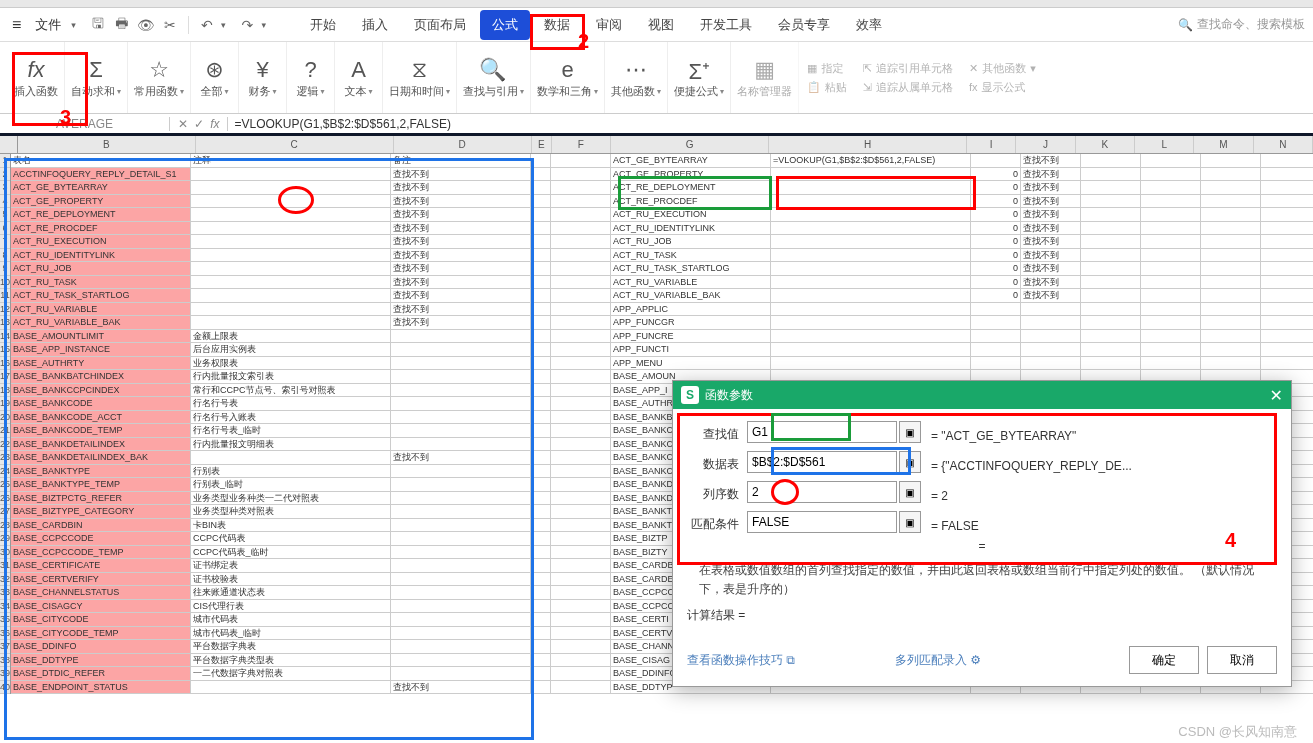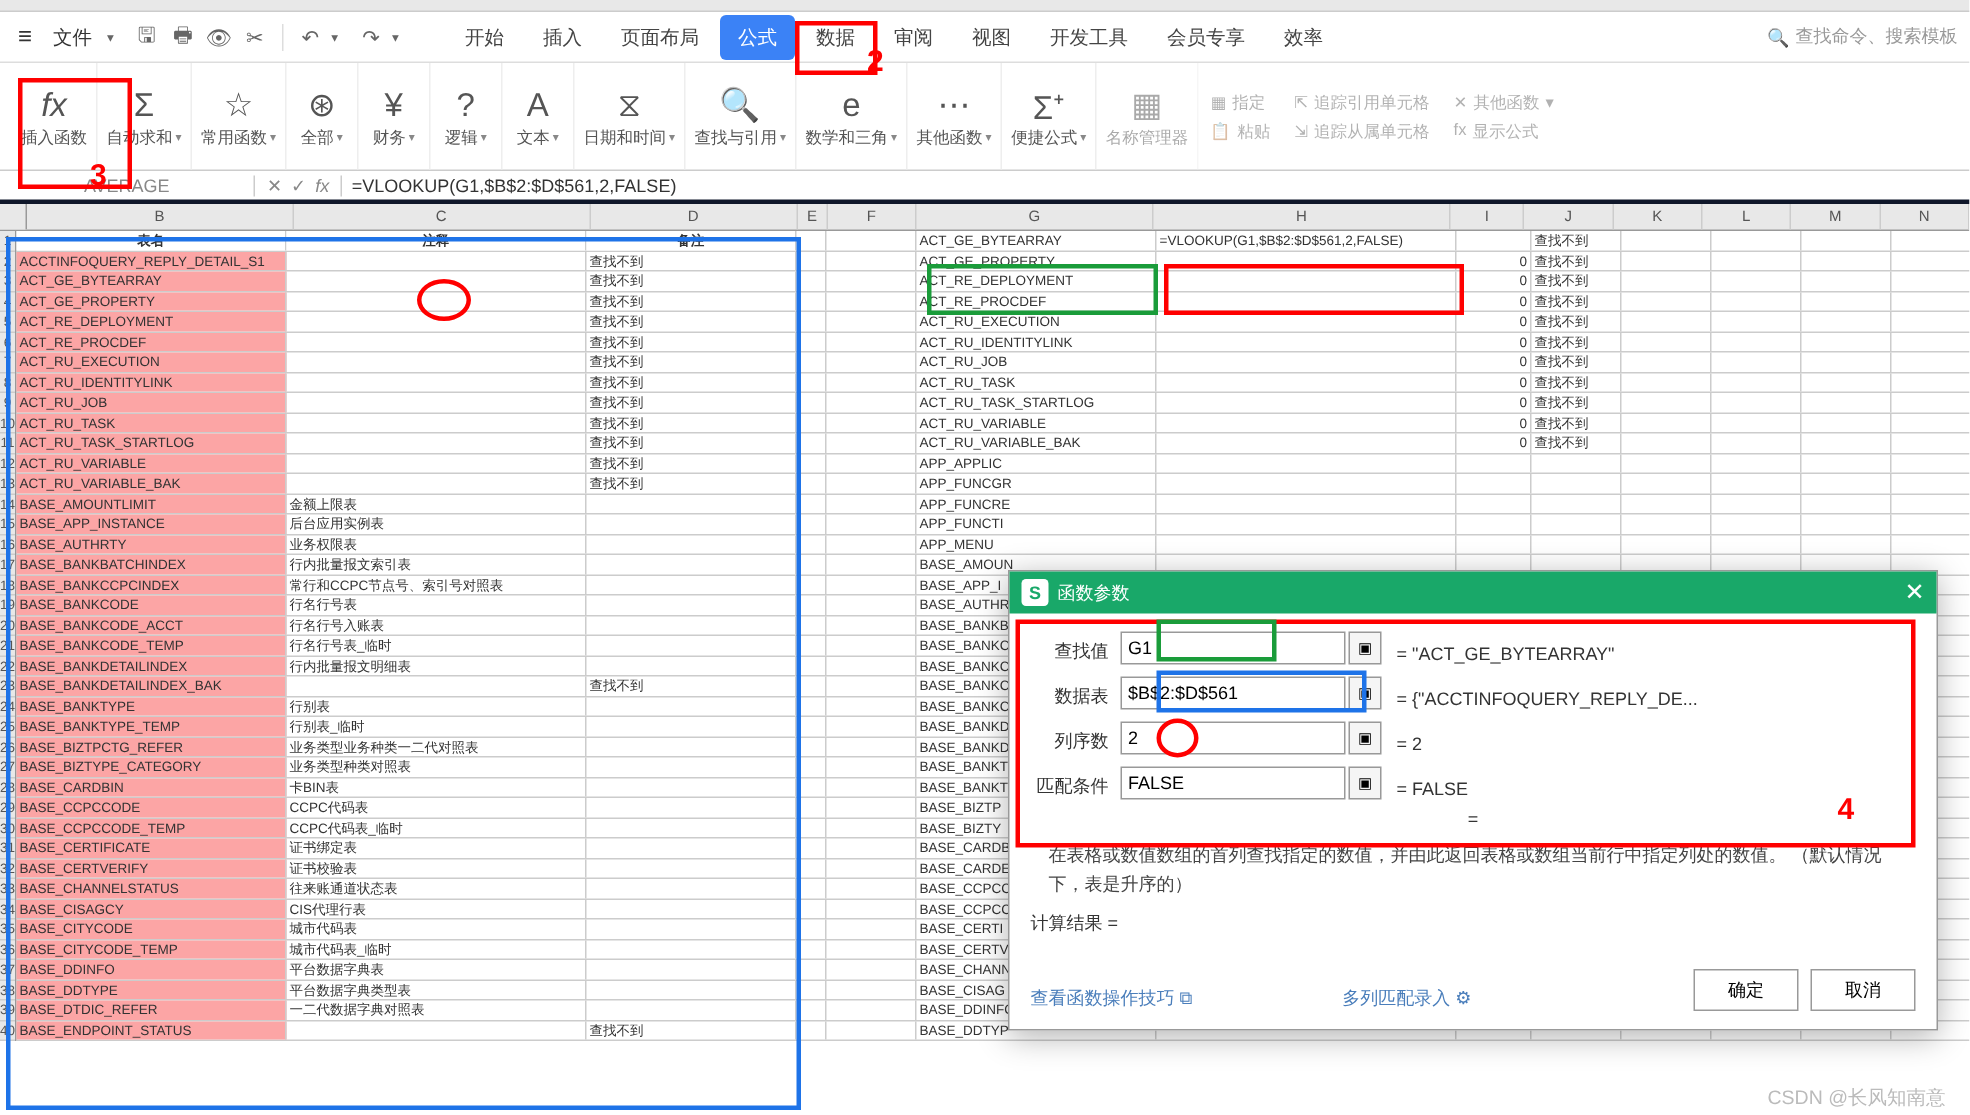--- a/index.html
+++ b/index.html
@@ -6,21 +6,21 @@
 body{background:#fff;font-size:11px;color:#333;overflow:hidden;width:1313px;height:743px;position:relative}
 .tabs-top{height:8px;display:flex;background:#e8e8e8;border-bottom:1px solid #ccc}
 .menubar{height:34px;display:flex;align-items:center;padding:0 8px;gap:4px;border-bottom:1px solid #ddd}
 .hamburger{font-size:16px;padding:2px 4px}
 .file-menu{font-size:13px;padding:4px 6px}
 .dropdown-arrow{font-size:9px;color:#666;margin-right:8px}
 .qat-icon{width:20px;height:20px;display:inline-flex;align-items:center;justify-content:center;color:#666;font-size:14px}
 .qat-sep{width:1px;height:18px;background:#ddd;margin:0 4px}
 .ribbon-tabs{display:flex;margin-left:20px;gap:2px}
 .ribbon-tab{padding:6px 12px;font-size:13px;color:#444;cursor:pointer}
-.ribbon-tab.active{background:#3b82f6;color:#fff;border-radius:4px}
+.ribbon-tab.active{background:#1d4ed8;color:#fff;border-radius:4px}
 .search-area{margin-left:auto;display:flex;align-items:center;color:#999;font-size:12px}
 .search-area .mag{margin-right:4px}
 .ribbon{height:72px;display:flex;align-items:center;padding:0 8px;border-bottom:1px solid #ccc;gap:0}
 .rgroup{display:flex;flex-direction:column;align-items:center;padding:0 6px;border-right:1px solid #eee;height:100%;justify-content:center;min-width:48px}
 .rgroup.big{min-width:56px}
 .rgroup .ricon{font-size:22px;color:#555;height:28px;display:flex;align-items:center}
 .rgroup .rlabel{font-size:11px;color:#555;white-space:nowrap;display:flex;align-items:center;gap:2px}
 .rgroup .arrow{font-size:8px;color:#888}
 .rgroup.disabled{opacity:.5}
 .rgroup-multi{display:flex;flex-direction:column;padding:4px 8px;gap:4px;font-size:11px;color:#555}
@@ -33,21 +33,21 @@
 .sheet-area{position:relative;height:565px;overflow:hidden}
 .col-headers{display:flex;height:18px;background:#e8e8e8;border-bottom:1px solid #999;font-size:10px;color:#555}
 .rowhead-spacer{width:18px;border-right:1px solid #999;background:#e8e8e8}
 .colh{border-right:1px solid #ccc;text-align:center;line-height:18px}
 .griddata{display:flex}
 .rownums{width:18px;background:#e8e8e8;border-right:1px solid #999}
 .rownum{height:13.5px;font-size:9px;text-align:center;line-height:13.5px;border-bottom:1px solid #ccc;color:#555}
 .cells{position:relative}
 .datarow{display:flex;height:13.5px;border-bottom:1px solid #ccc}
 .cell{border-right:1px solid #ccc;font-size:9px;line-height:13.5px;padding:0 2px;overflow:hidden;white-space:nowrap}
-.cell.header{font-weight:bold;text-align:center;background:#fff}
+.cell.header{font-weight:normal;text-align:left;background:#fff}
 .cell.yel{background:#fca5a5}
 .colB{width:180px}
 .colC{width:200px}
 .colD{width:140px}
 .colE{width:20px}
 .colF{width:60px}
 .colG{width:160px}
 .colH{width:200px}
 .colI{width:50px}
 .colJ{width:60px}
@@ -67,21 +67,21 @@
 .param-row{display:flex;align-items:flex-end;margin-bottom:6px;height:24px}
 .param-label{width:60px;text-align:right;padding-right:8px}
 .param-input{width:150px;height:22px;border:1px solid #999;padding:0 4px;font-size:12px}
 .param-btn{width:22px;height:22px;border:1px solid #999;margin-left:2px;background:#f5f5f5;font-size:10px}
 .param-result{margin-left:10px;color:#333}
 .dlg-eq{text-align:center;margin:6px 0}
 .dlg-desc{color:#444;line-height:1.6;margin:8px 12px;font-size:12px}
 .dlg-sub{color:#444;margin:6px 0 10px;font-size:12px}
 .dlg-sub b{font-weight:bold}
 .dlg-result{margin:6px 0}
-.dlg-footer{display:flex;align-items:flex-end;padding:6px 14px 12px}
+.dlg-footer{display:flex;align-items:center;padding:6px 14px 12px}
 .dlg-link{color:#4a7ebb;cursor:pointer;font-size:12px}
 .dlg-link2{color:#4a7ebb;cursor:pointer;font-size:12px;margin-left:100px}
 .dlg-btn{width:70px;height:28px;border:1px solid #999;background:#fff;margin-left:8px;cursor:pointer;font-size:12px}
 .dlg-btns{margin-left:auto;display:flex}
 .watermark{position:absolute;right:16px;bottom:2px;color:#bbb;font-size:13px;z-index:200}
 </style>
 </head>
 <body>
 
 <div class="tabs-top"></div>

